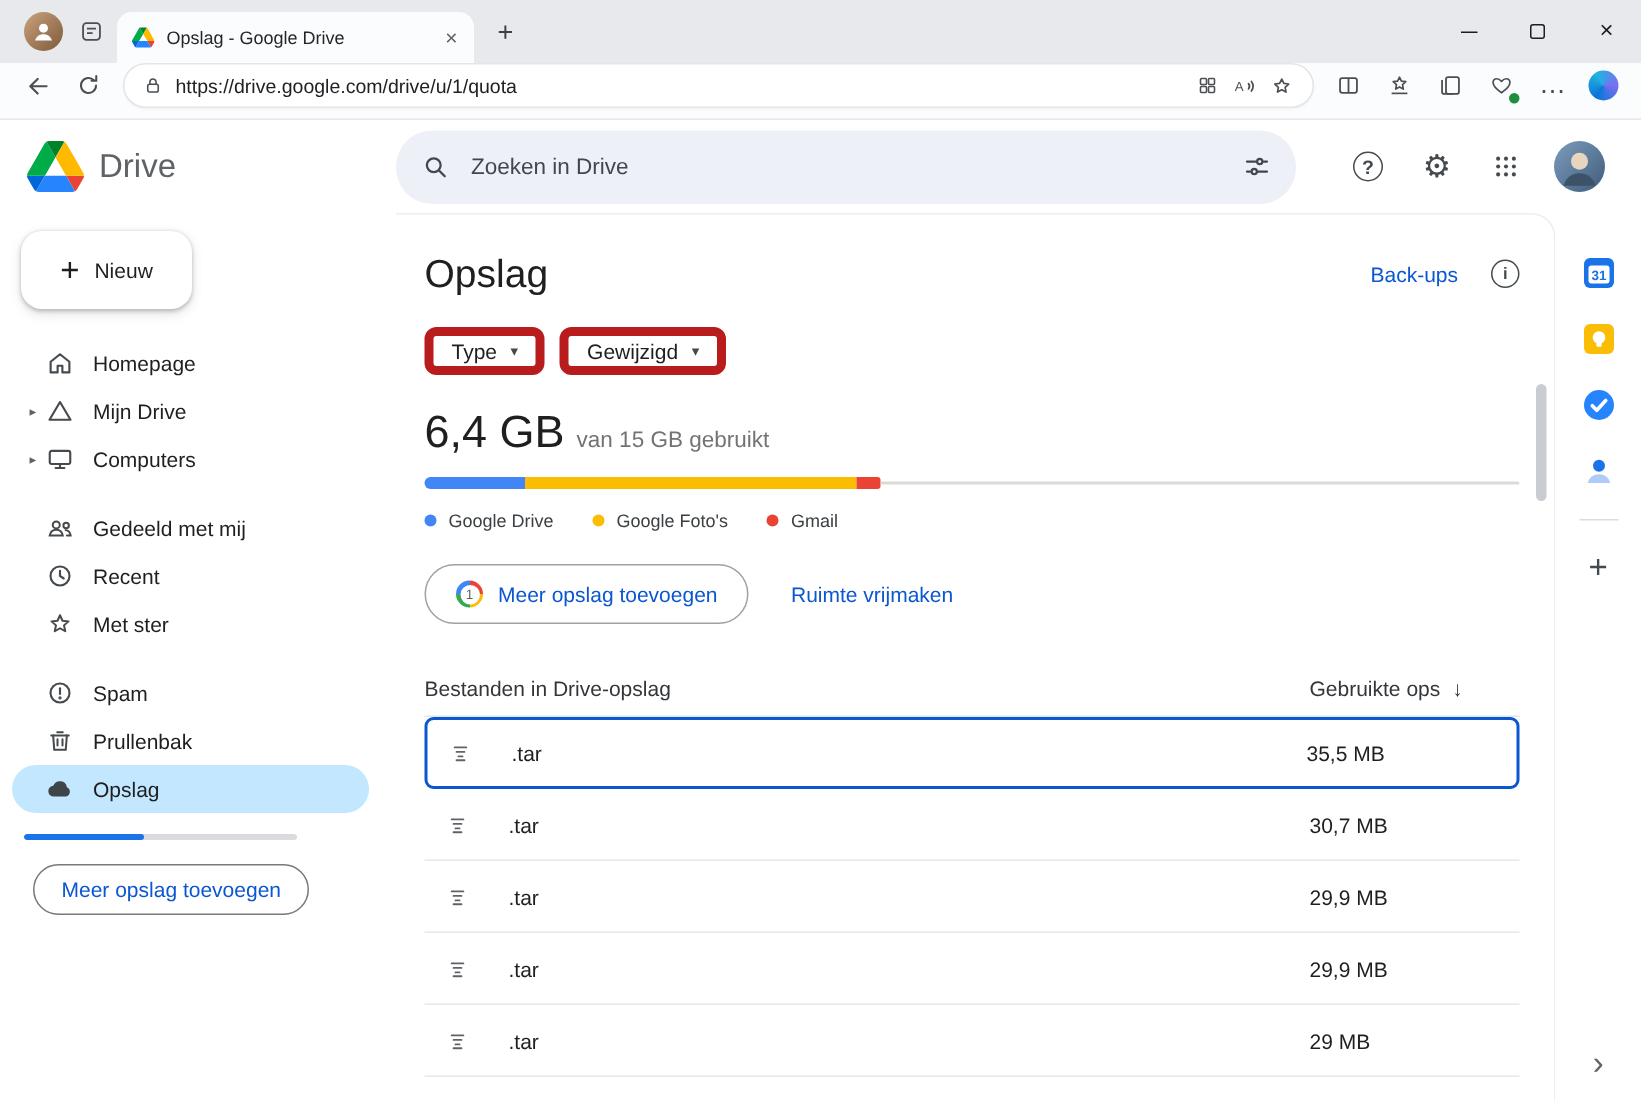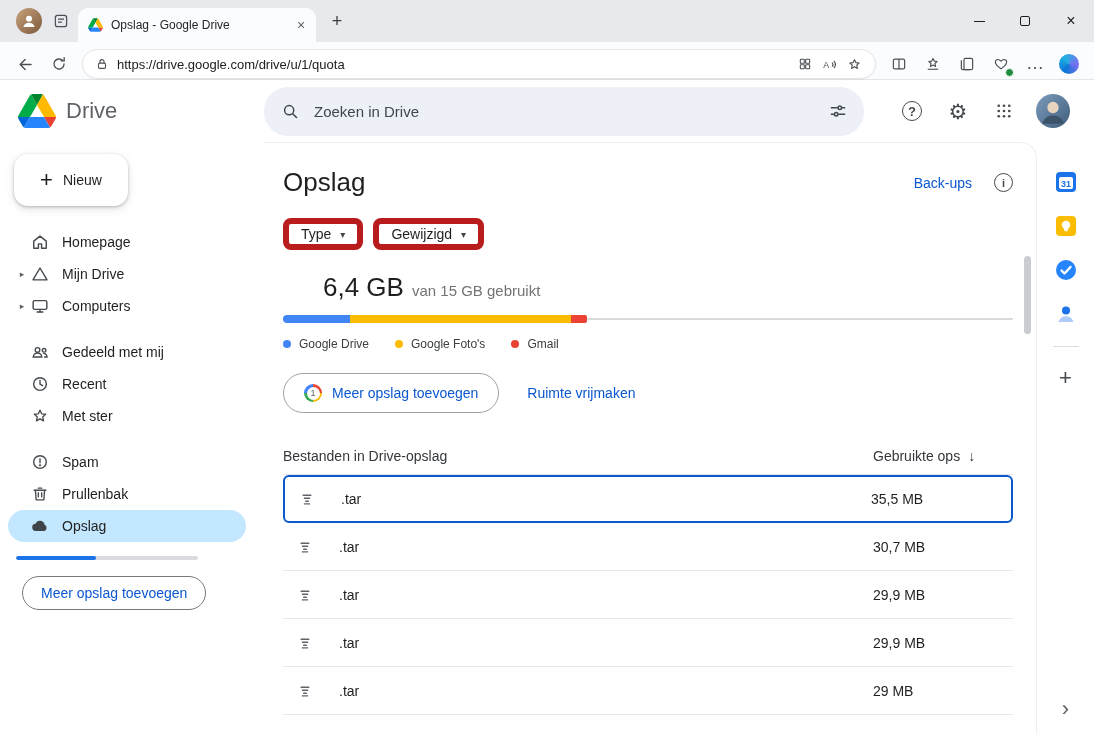--- a/index.html
+++ b/index.html
@@ -18,21 +18,21 @@
   .tab-title{font-size:12px;color:#23262a;flex:1;white-space:nowrap;overflow:hidden;}
   .tab-close{font-size:14px;color:#5f6368;width:18px;height:18px;border-radius:4px;display:flex;
     align-items:center;justify-content:center;}
   .new-tab{align-self:center;margin-left:8px;font-size:18px;color:#3c4043;width:26px;height:26px;
     display:flex;align-items:center;justify-content:center;}
   .win-controls{margin-left:auto;display:flex;height:100%;}
   .wc{width:46px;display:flex;align-items:center;justify-content:center;color:#1b1e21;}
   .wc-min{width:11px;height:1px;background:#1b1e21;}
   .wc-max{width:10px;height:10px;border:1.2px solid #1b1e21;border-radius:2px;}
   .wc-x{font-size:16px;}
-  .toolbar{height:38px;background:#fbfcfd;display:flex;align-items:flex-end;padding:0 10px;gap:4px;
+  .toolbar{height:38px;background:#fbfcfd;display:flex;align-items:flex-start;padding:0 10px;gap:4px;
     border-bottom:1px solid #e3e5e8;}
   .nav-btn{width:30px;height:30px;border-radius:6px;display:flex;align-items:center;justify-content:center;color:#4a4f54;}
   .addressbar{flex:1;height:30px;background:#fff;border:1px solid #e3e5e9;box-shadow:0 1px 2px rgba(0,0,0,.04);
     border-radius:16px;display:flex;align-items:center;padding:0 12px;gap:8px;margin:0 4px;}
   .url{font-size:13px;color:#202124;flex:1;white-space:nowrap;overflow:hidden;}
   .addr-ic{color:#4a4f54;}
   .copilot{width:20px;height:20px;border-radius:50%;
     background:conic-gradient(from 210deg,#0b76d8,#22b1e0,#7a6ff0,#0b76d8);}
   .essentials{position:relative;}
   .ess-badge{position:absolute;right:2px;bottom:2px;width:9px;height:9px;border-radius:50%;background:#1e8e3e;
@@ -80,21 +80,21 @@
   .title-row{display:flex;align-items:center;}
   .page-title{font-size:26px;font-weight:400;color:#1f1f1f;}
   .backups{margin-left:auto;color:#0b57d0;font-size:14px;font-weight:500;}
   .info-circle{margin-left:22px;width:19px;height:19px;border:1.6px solid #454a4e;border-radius:50%;
     display:flex;align-items:center;justify-content:center;font-size:11px;color:#454a4e;font-weight:700;}
   .chips{margin-top:20px;display:flex;gap:10px;}
   .chip{height:32px;border:6px solid #b91c1c;border-radius:8px;display:flex;align-items:center;
     padding:0 12px;gap:9px;font-size:14px;color:#1f1f1f;background:#fff;}
   .caret{font-size:10px;color:#45494d;}
   .usage{margin-top:22px;display:flex;align-items:baseline;gap:8px;}
-  .usage-amount{font-size:26px;color:#1f1f1f;margin-left:40px;}
+  .usage-amount{font-size:30px;color:#1f1f1f;}
   .usage-suffix{font-size:15px;color:#737373;}
   .meter{margin-top:12px;display:flex;align-items:center;height:8px;}
   .seg{height:8px;}
   .seg-drive{background:#4285f4;border-radius:4px 0 0 4px;}
   .seg-photos{background:#fbbc04;}
   .seg-gmail{background:#ea4335;border-radius:0 2px 2px 0;}
   .seg-rest{flex:1;height:2px;background:#d7dcd9;border-radius:1px;}
   .legend{margin-top:14px;display:flex;gap:26px;align-items:center;text-align:center;}
   .litem{display:flex;align-items:center;gap:8px;font-size:12px;color:#3c4043;}
   .dot{width:8px;height:8px;border-radius:50%;}

